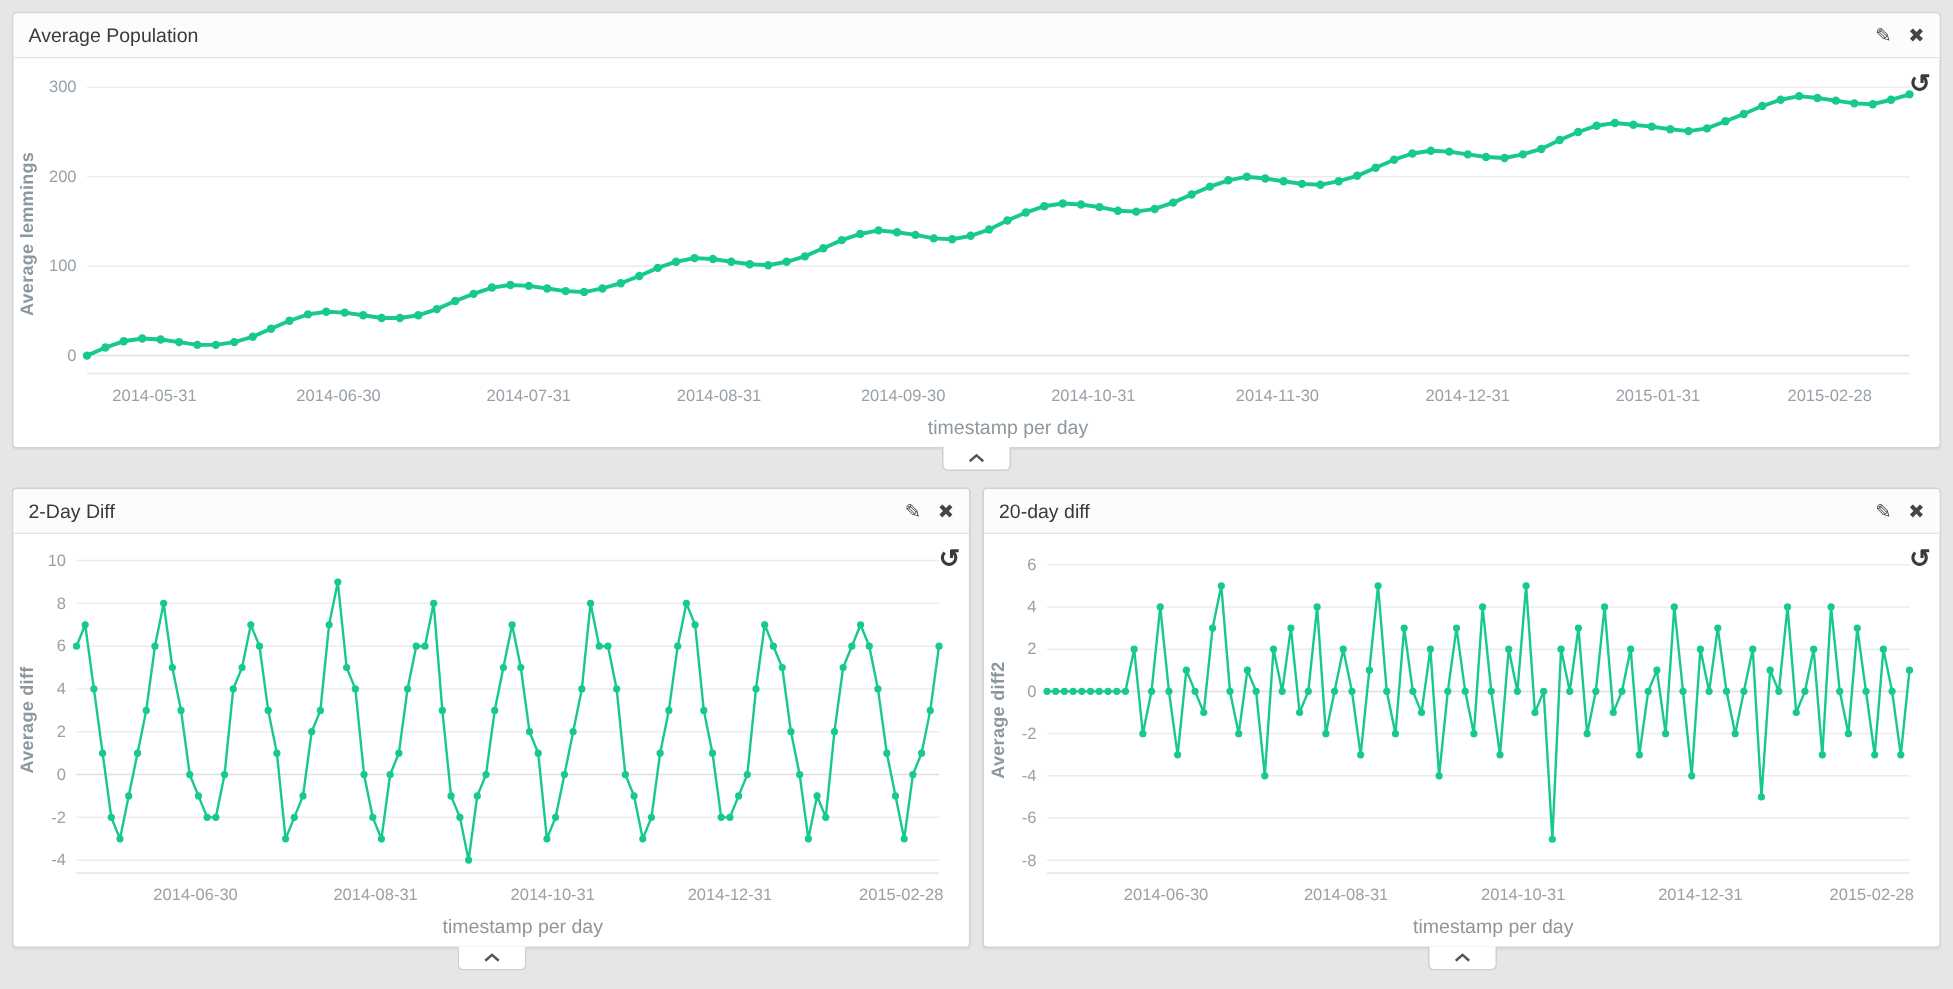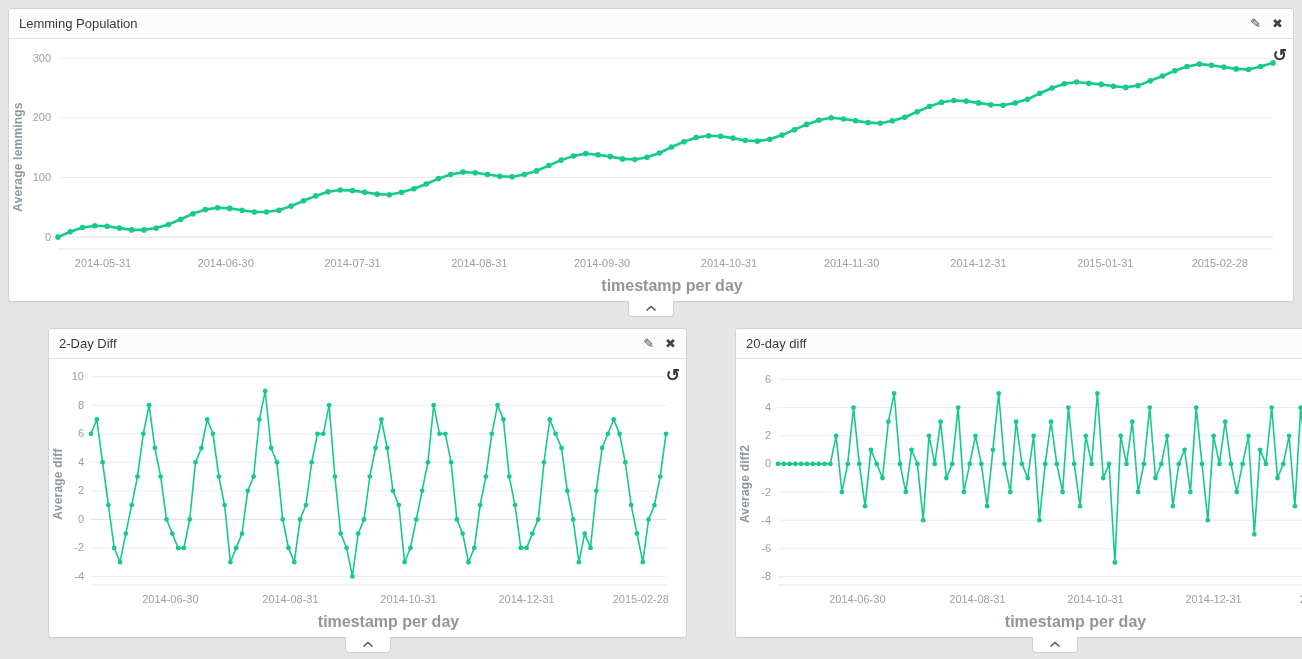--- a/index.html
+++ b/index.html
@@ -42,48 +42,48 @@
   .ylabel {
     position: absolute; top: 45%; left: 9px;
     transform: translate(-50%,-50%) rotate(-90deg);
     font-size: 12px; font-weight: bold; color: #8d979e;
     white-space: nowrap; letter-spacing: 0.2px;
   }
   .chart { width: 100%; }
   .chart-top { height: 232px; }
   .chart-sm { height: 248px; }
   .xlabel {
-    text-align: center; font-size: 16px; font-weight: bold;
+    text-align: center; font-size: 13px; font-weight: normal;
     color: #8d979e; padding: 2px 0 2px 30px;
   }
   svg .grid { stroke: #ececec; stroke-width: 1; }
   svg .grid.zero { stroke: #e0e0e0; }
   svg .axisline { stroke: #e5e5e5; stroke-width: 1; }
   svg text.tick { fill: #98a1a8; font-size: 11px; font-family: "Liberation Sans", sans-serif; }
   svg text.ytick { text-anchor: end; }
   svg text.xtick { text-anchor: middle; }
   .collapse-tab {
     position: absolute; left: 50%; bottom: -16px;
     transform: translateX(-50%);
     width: 46px; height: 16px;
     background: #fff;
     border: 1px solid #cfcfcf; border-top: none;
     border-radius: 0 0 4px 4px;
     display: flex; align-items: center; justify-content: center;
     z-index: 3; cursor: pointer;
   }
   .bottom-row { display: flex; gap: 8px; }
-  .bottom-row .panel { flex: 1 1 0; margin-left: 40px; }
+  .bottom-row .panel { flex: 1 1 0; }
 </style>
 </head>
 <body>
 
 <div class="panel panel-top">
   <div class="panel-header">
-    <span class="panel-title">Lemming Population</span>
+    <span class="panel-title">Average Population</span>
     <span class="panel-actions">
       <span class="icon-btn">✎</span>
       <span class="icon-btn">✖</span>
     </span>
   </div>
   <div class="panel-body">
     <span class="history-icon">↺</span>
     <div class="ylabel">Average lemmings</div>
     <div class="chart chart-top"><svg width="1264" height="232" viewBox="0 0 1264 232">
           <line class="grid zero" x1="33" x2="1248" y1="194.0722891566265" y2="194.0722891566265"></line>

